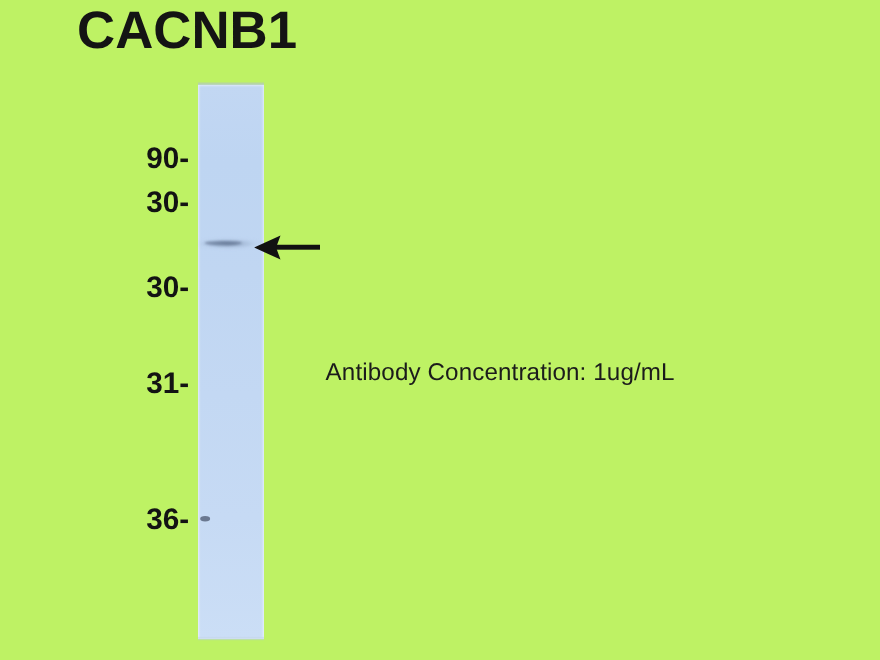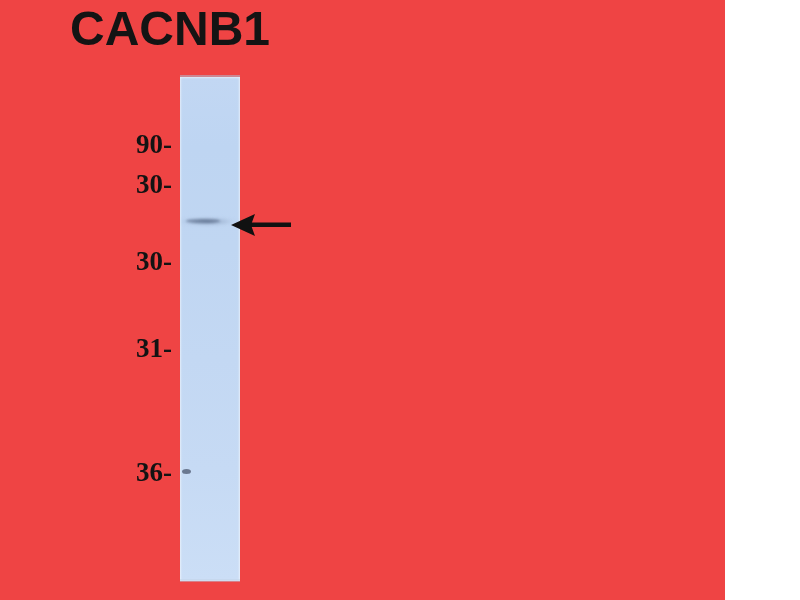--- a/index.html
+++ b/index.html
@@ -9,24 +9,23 @@
   body {
     width: 800px;
     height: 600px;
     background: #ffffff;
     font-family: "Liberation Sans", sans-serif;
     overflow: hidden;
   }
 
   #figure {
     position: relative;
-    width: 704px;
+    width: 800px;
     height: 600px;
-    background: #ef4444;
-    padding-left: 21px;
+    background: #bef264;
   }
 
   
   #title {
     position: absolute;
     left: 70px;
     top: 2px;
     font-size: 48px;
     font-weight: bold;
     letter-spacing: 0px;
@@ -107,21 +106,21 @@
     filter: blur(0.5px);
   }
 
   
   .mw-label {
     position: absolute;
     right: 0;
     font-size: 27px;
     font-weight: bold;
     color: #131313;
-    font-family: Liberation Serif, serif;
+    font-family: Liberation Sans, sans-serif;
     white-space: nowrap;
     line-height: 1;
   }
   #mw-column {
     position: absolute;
     left: 0px;
     top: 0px;
     width: 172px;
     height: 600px;
   }
@@ -177,15 +176,16 @@
 
   <div id="mw-column">
     <div class="mw-label" style="top:131px;">90-</div>
     <div class="mw-label" style="top:171px;">30-</div>
     <div class="mw-label" style="top:248px;">30-</div>
     <div class="mw-label" style="top:335px;">31-</div>
     <div class="mw-label" style="top:459px;">36-</div>
   </div>
 
   <div id="annotations">
+    <div class="anno-line">Antibody Concentration: 1ug/mL</div>
   </div>
 
 </div>
 
 </body></html>

